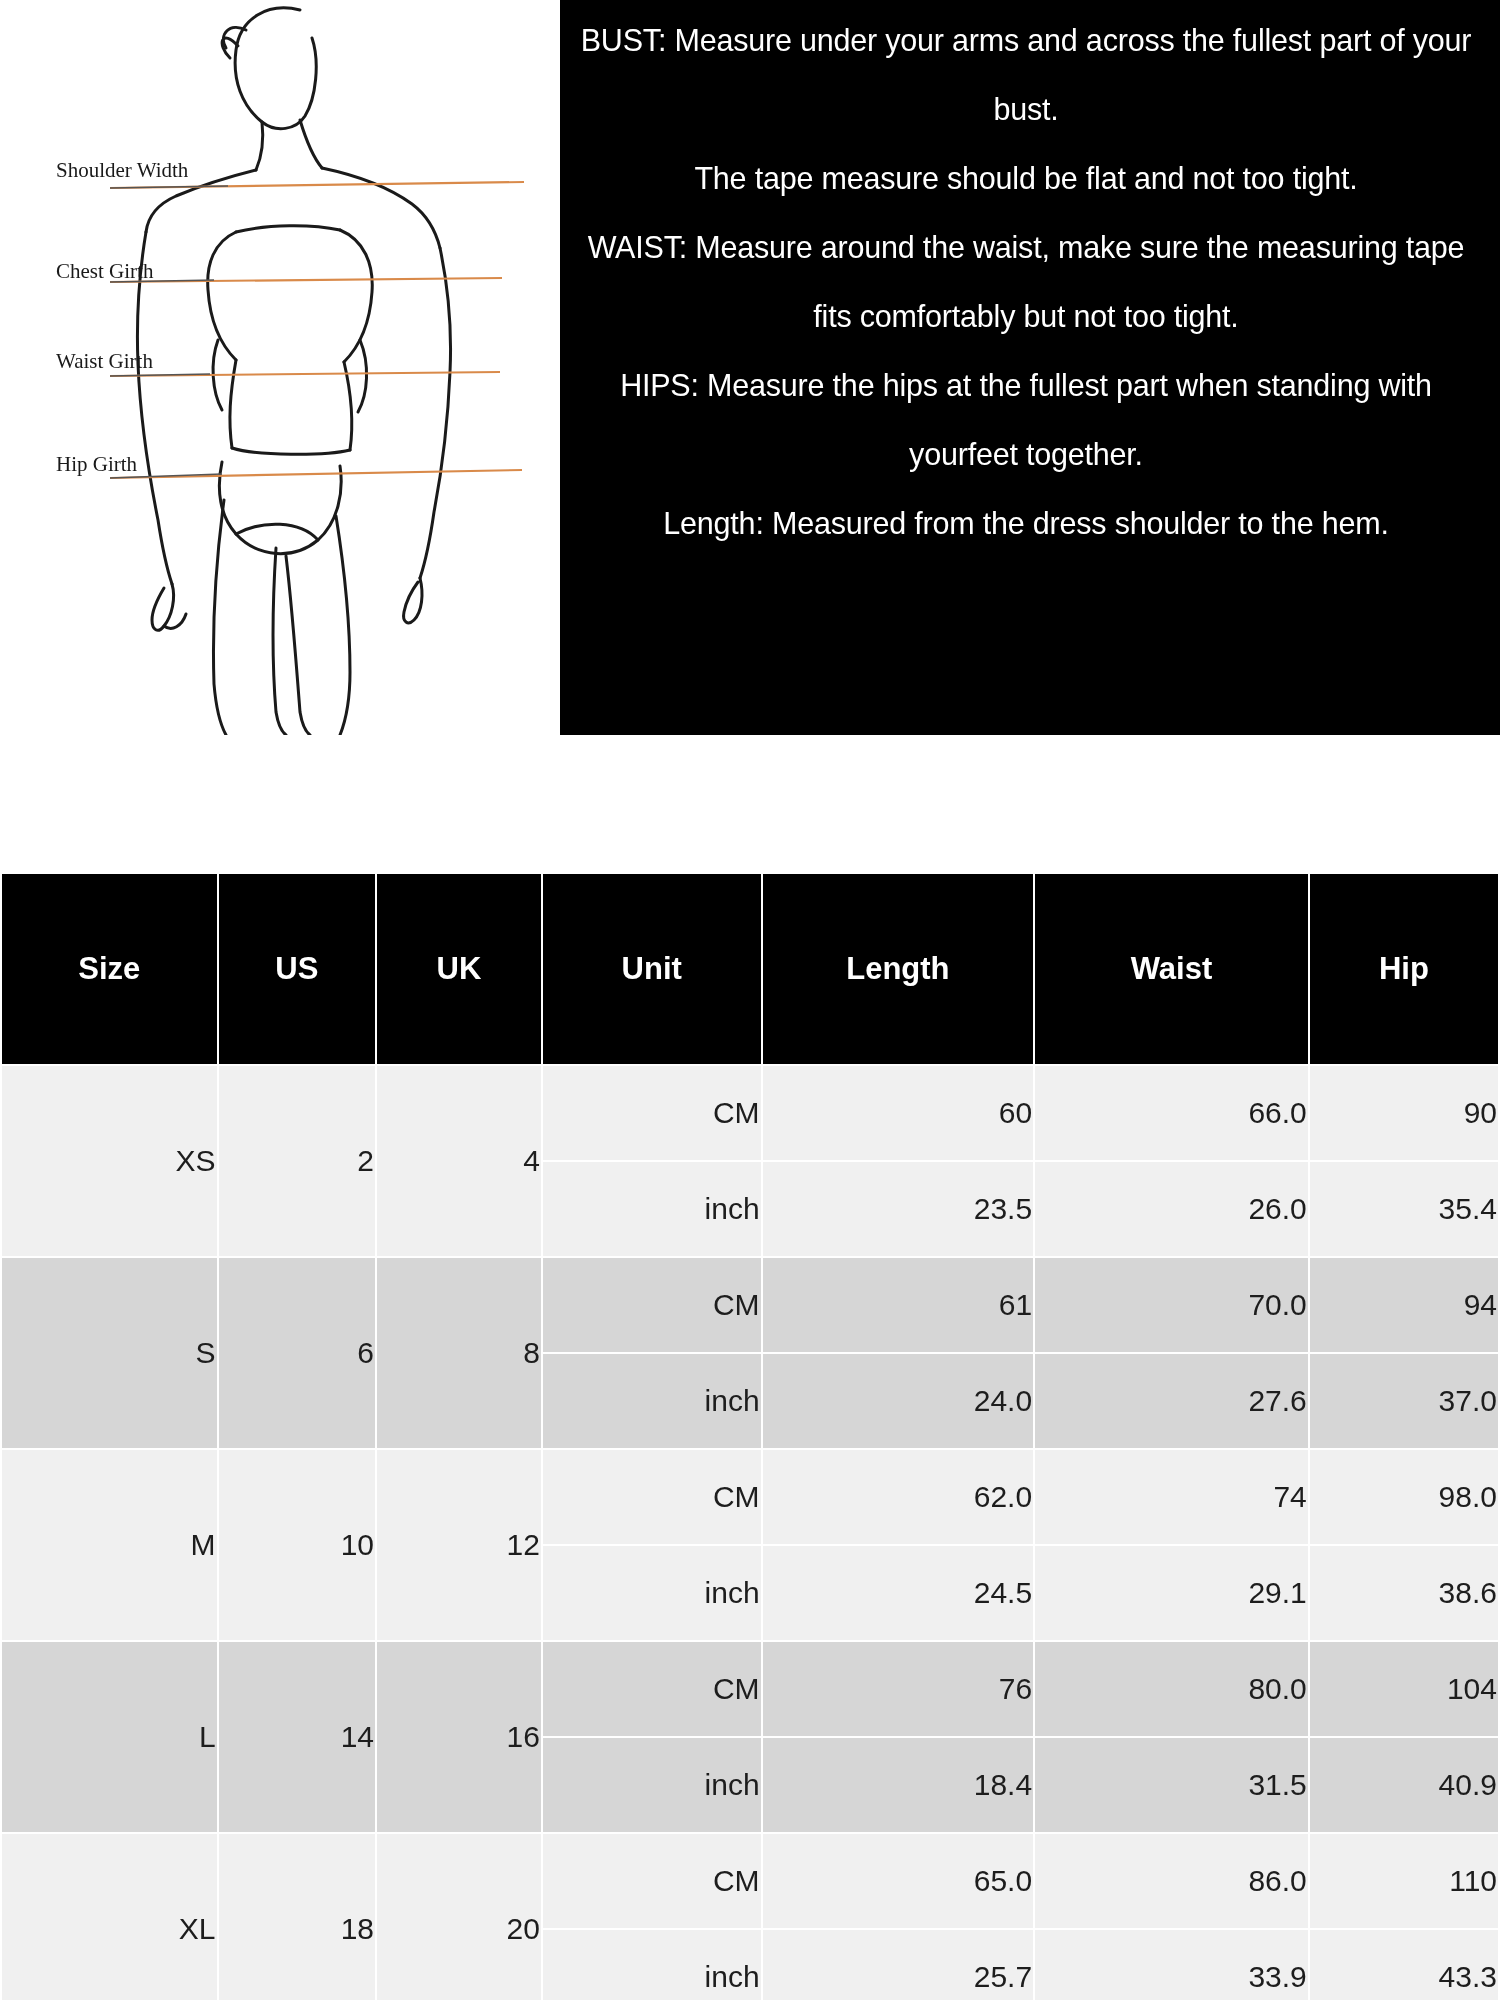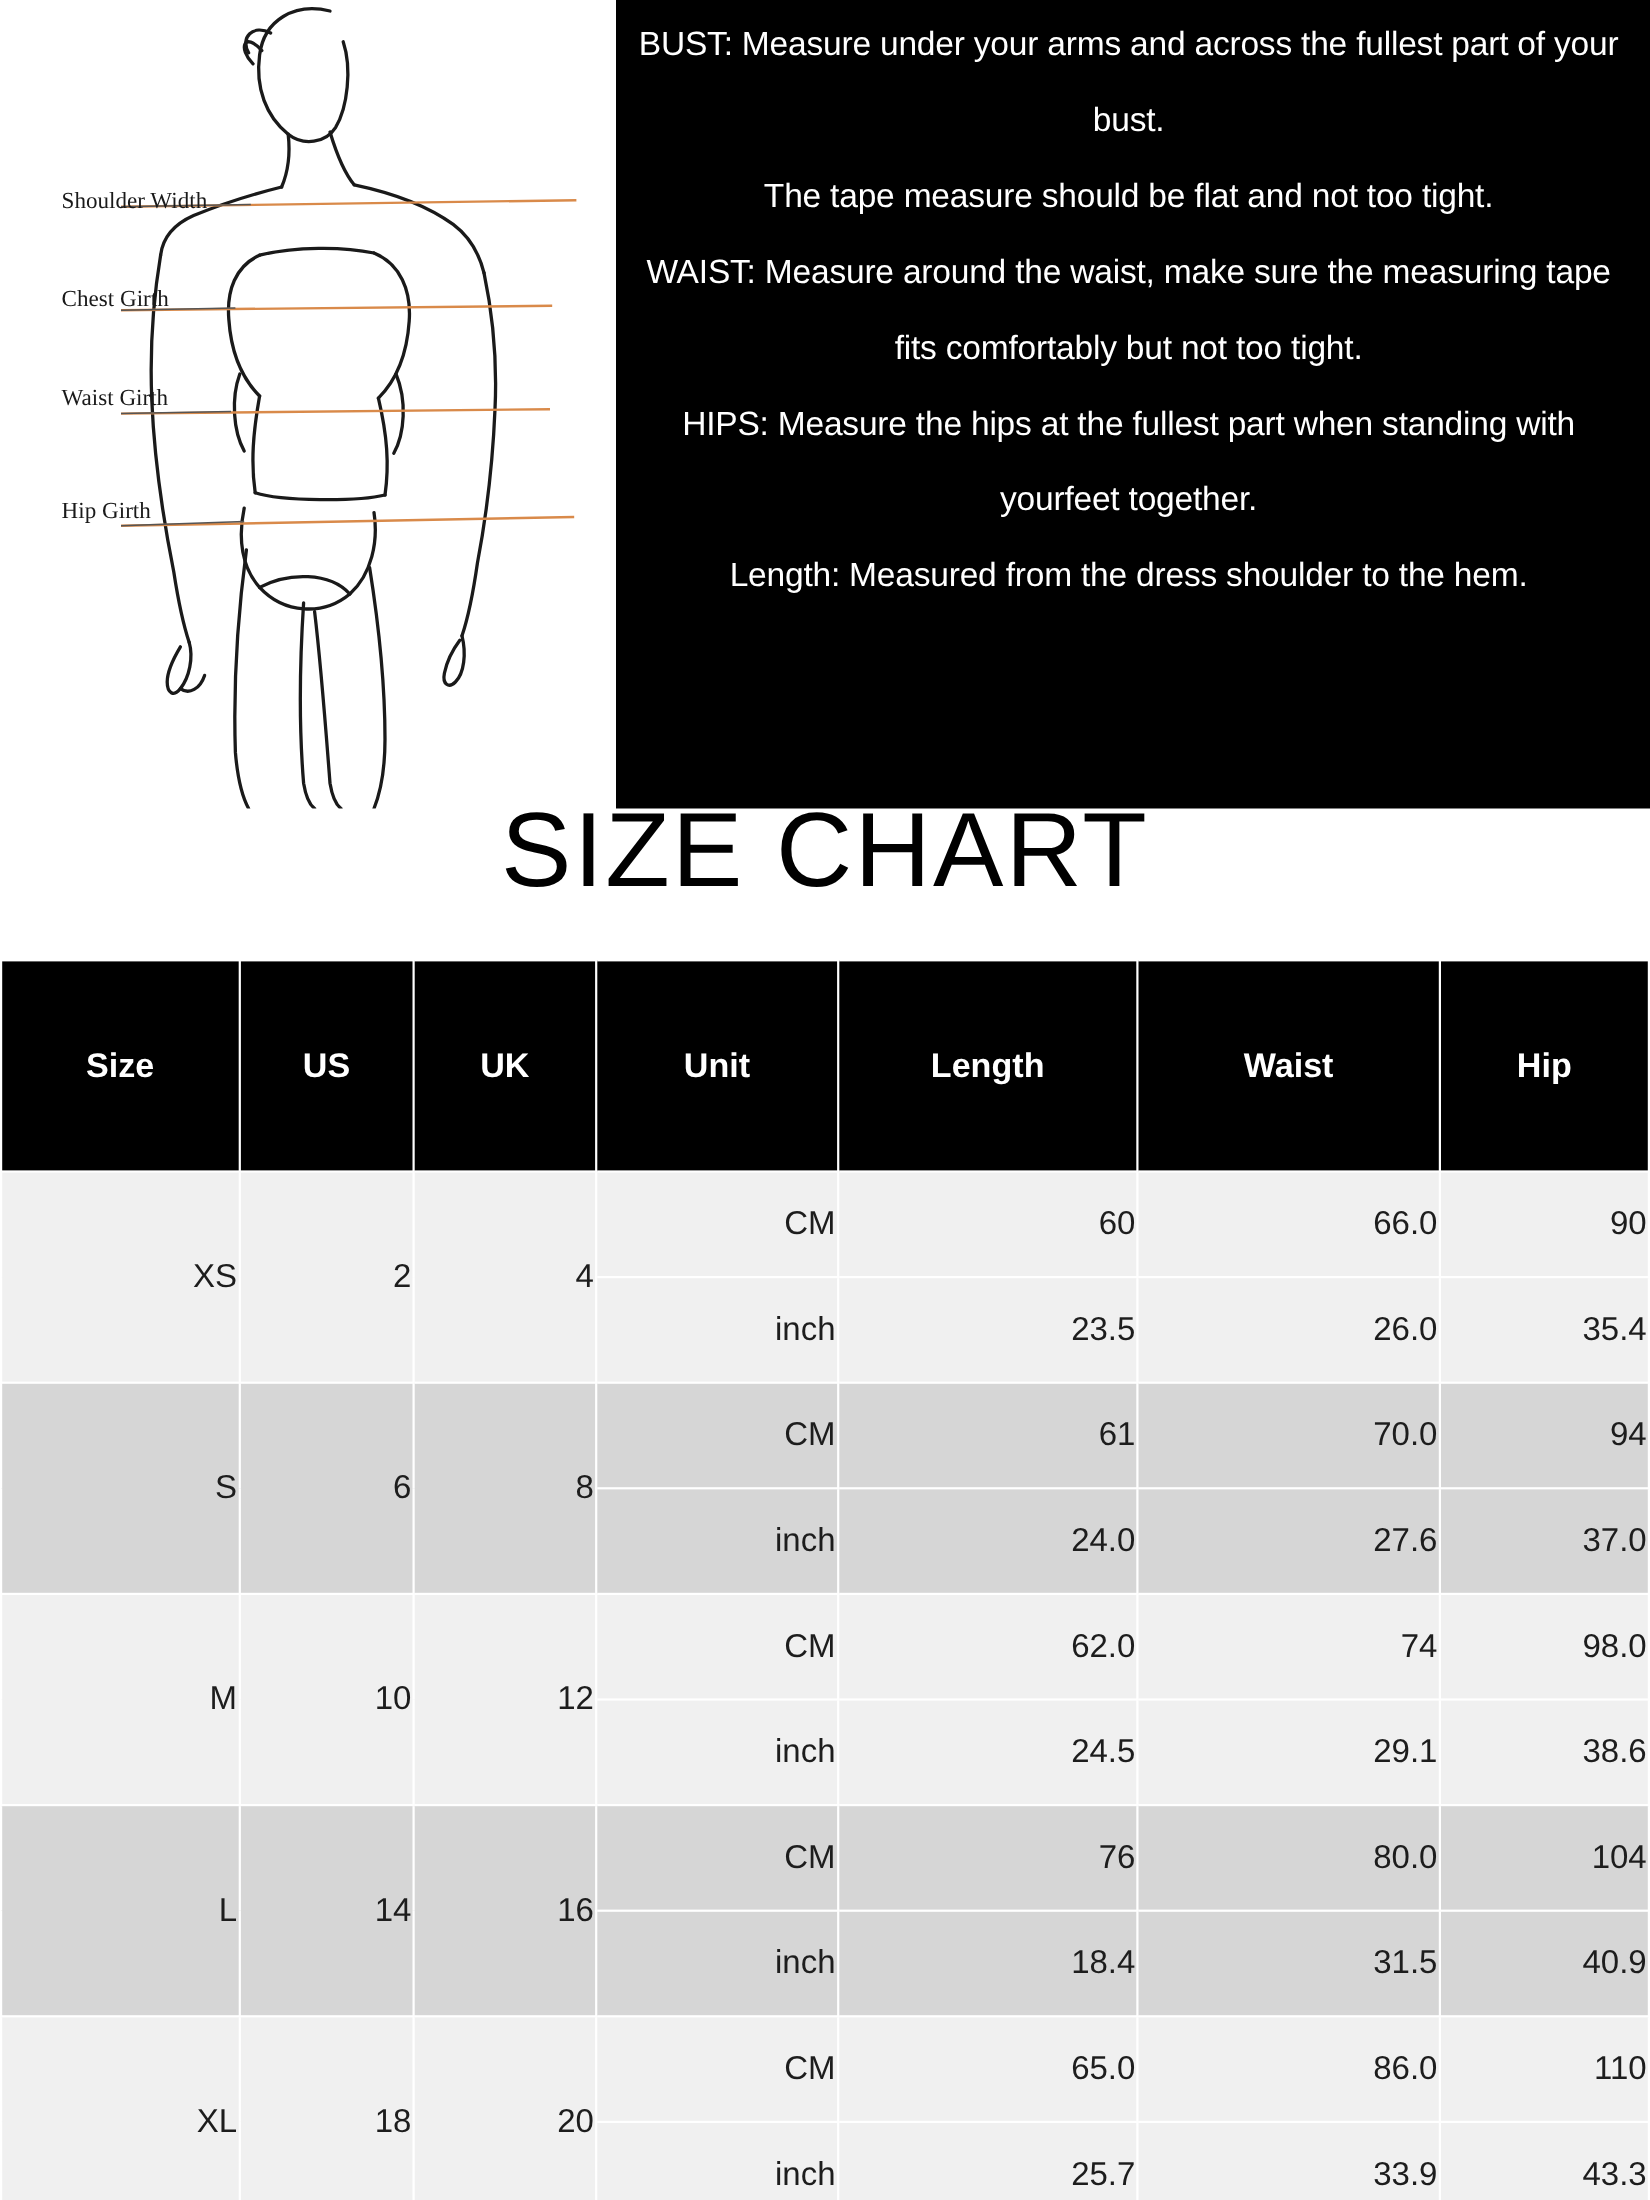--- a/index.html
+++ b/index.html
@@ -40,21 +40,21 @@
     left: 0;
     top: 0;
   }
   .fig-label {
     position: absolute;
     font-family: "Liberation Serif", serif;
     font-size: 21px;
     color: #1a1a1a;
     white-space: nowrap;
   }
-  .lbl-shoulder { left: 56px; top: 158px; margin-top: 12px; }
+  .lbl-shoulder { left: 56px; top: 158px; }
   .lbl-chest    { left: 56px; top: 259px; }
   .lbl-waist    { left: 56px; top: 349px; }
   .lbl-hip      { left: 56px; top: 452px; }
 
   .instructions {
     position: absolute;
     left: 560px;
     top: 0;
     width: 940px;
     height: 735px;
@@ -201,23 +201,20 @@
 
     <div class="instructions">
       <p>BUST: Measure under your arms and across the fullest part of your bust.</p>
       <p>The tape measure should be flat and not too tight.</p>
       <p>WAIST: Measure around the waist, make sure the measuring tape fits comfortably but not too tight.</p>
       <p>HIPS: Measure the hips at the fullest part when standing with yourfeet together.</p>
       <p>Length: Measured from the dress shoulder to the hem.</p>
     </div>
   </div>
 
-  <div class="title-wrap">
-    <h1 class="title">SIZE CHART</h1>
-  </div>
 
   <div class="table-wrap">
     <table class="size-chart">
       <colgroup>
         <col class="c-size">
           <col class="c-us">
           <col class="c-uk">
           <col class="c-unit">
         <col class="c-len">
           <col class="c-waist">

